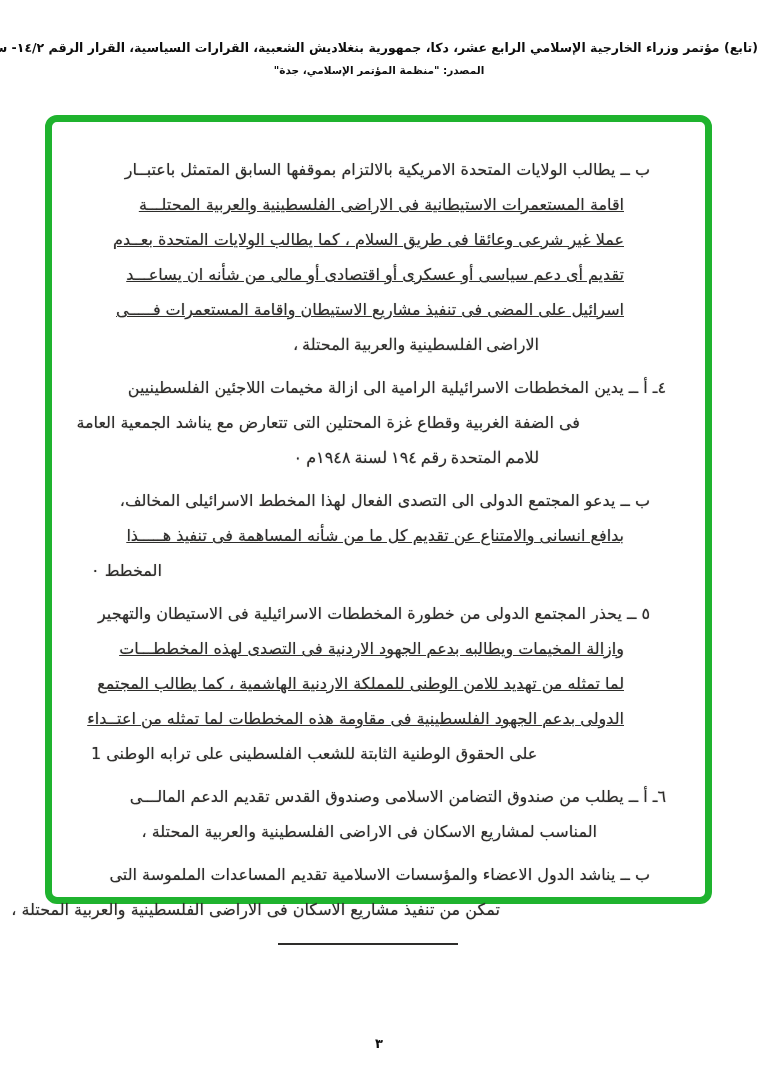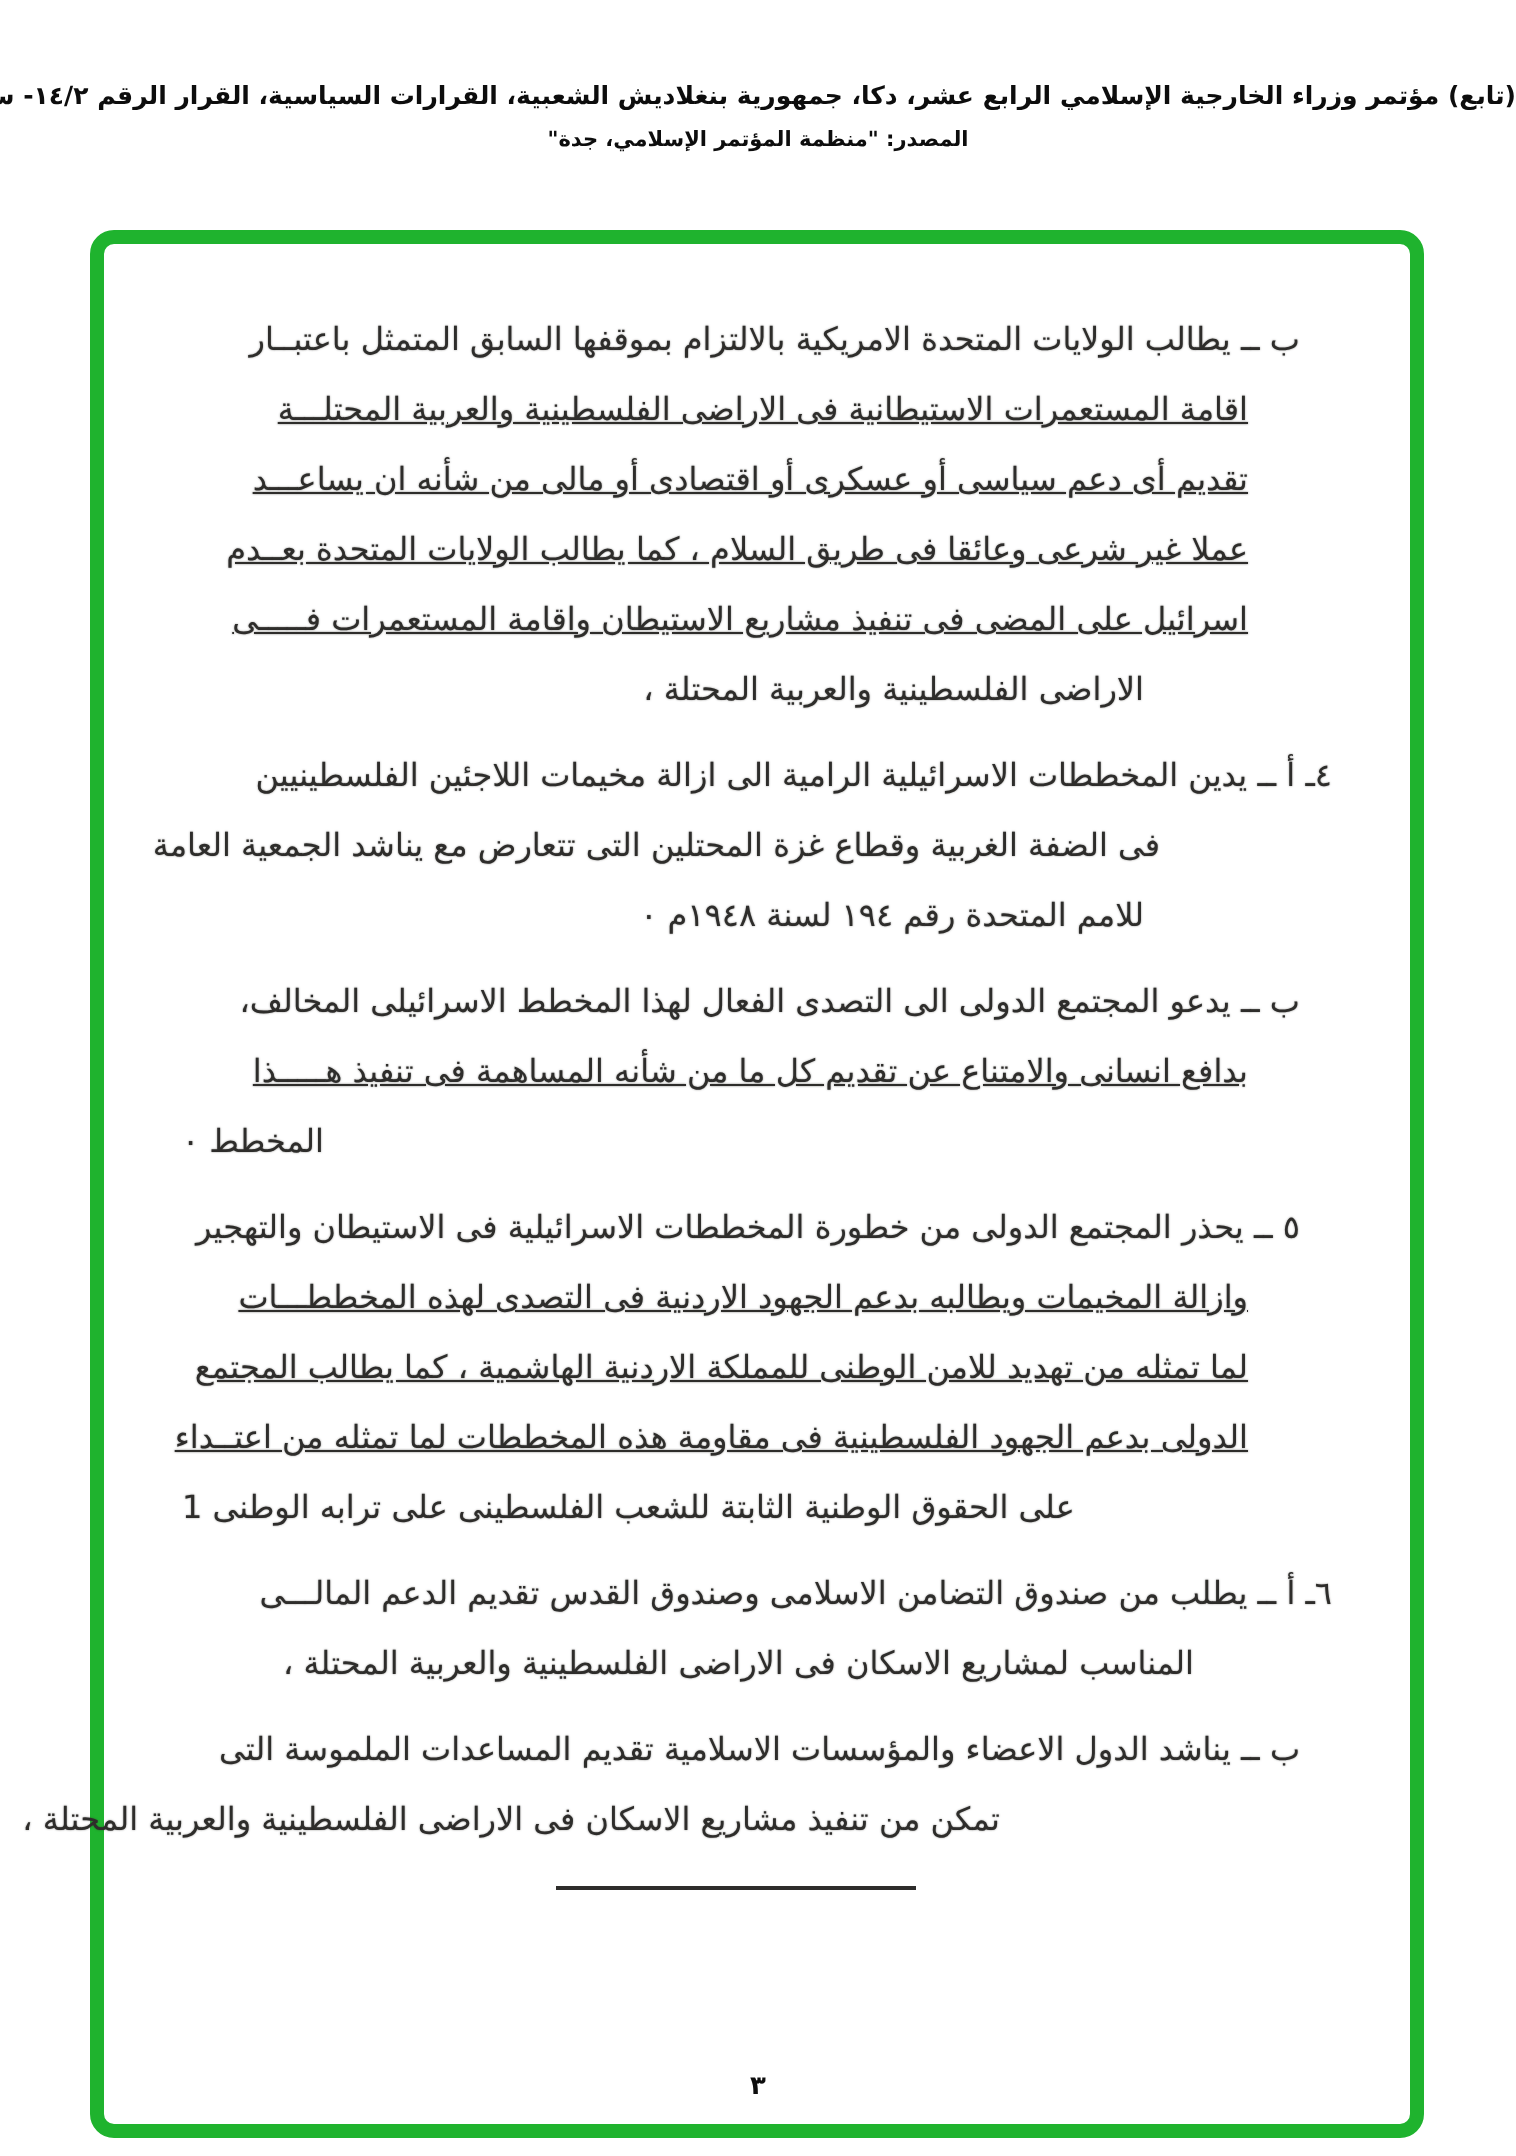--- a/index.html
+++ b/index.html
@@ -25,21 +25,21 @@
   }
   .header-line2 {
     margin-top: 9px;
     font-size: 10.5px;
     font-weight: 700;
     white-space: nowrap;
   }
   .frame {
     position: absolute;
     left: 45px; top: 115px;
-    width: 667px; height: 954px;
+    width: 667px; height: 789px;
     box-sizing: border-box;
     border: 7px solid #0ea5e9;
     border-radius: 12px;
     background: #ffffff;
   }
   .content {
     position: absolute;
     top: 30px; left: 33px; right: 55px;
     direction: rtl;
     color: #2e2d2b;
@@ -52,21 +52,21 @@
     line-height: 35px;
     white-space: nowrap;
     text-align: right;
     overflow: visible;
   }
   .l-first  { margin-right: 0; }
   .l-cont   { margin-right: 26px; text-decoration: underline; }
   .l-hang   { margin-right: -16px; }
   .l-ind70  { margin-right: 70px; }
   .l-ind150 { margin-right: 150px; }
-  .l-ind185 { margin-right: 78px; }
+  .l-ind185 { margin-right: 111px; font-family: Liberation Serif, serif; }
   .l-ind75  { margin-right: 53px; }
   .l-left   { text-align: left; margin-left: 6px; }
   .divider {
     margin: 16px auto 0 auto;
     width: 180px;
     height: 0;
     border-top: 2px solid #2e2d2b;
   }
   .pagenum {
     position: absolute;
@@ -85,22 +85,22 @@
   <div class="header-line1">(تابع) مؤتمر وزراء الخارجية الإسلامي الرابع عشر، دكا، جمهورية بنغلاديش الشعبية، القرارات السياسية، القرار الرقم ١٤/٢- س</div>
   <div class="header-line2">المصدر:  "منظمة المؤتمر الإسلامي، جدة"</div>
 </div>
 
 <div class="frame" style="border-color: rgb(31, 179, 46);">
   <div class="content">
 
     <div class="para">
       <div class="line l-first">ب ــ يطالب الولايات المتحدة الامريكية بالالتزام بموقفها السابق المتمثل باعتبــار</div>
       <div class="line l-cont">اقامة المستعمرات الاستيطانية فى الاراضى الفلسطينية والعربية المحتلـــة</div>
+      <div class="line l-cont">عملا غير شرعى وعائقا فى طريق السلام ، كما يطالب الولايات المتحدة بعــدم</div>
       <div class="line l-cont">تقديم أى دعم سياسى أو عسكرى أو اقتصادى أو مالى من شأنه ان يساعـــد</div>
-      <div class="line l-cont">عملا غير شرعى وعائقا فى طريق السلام ، كما يطالب الولايات المتحدة بعــدم</div>
       <div class="line l-cont">اسرائيل على المضى فى تنفيذ مشاريع الاستيطان واقامة المستعمرات فـــــى</div>
       <div class="line l-ind185">الاراضى الفلسطينية والعربية المحتلة ،</div>
     </div>
 
     <div class="para">
       <div class="line l-hang">٤ـ أ ــ يدين المخططات الاسرائيلية الرامية الى ازالة مخيمات اللاجئين الفلسطينيين</div>
       <div class="line l-ind70">فى الضفة الغربية وقطاع غزة المحتلين التى تتعارض مع يناشد الجمعية العامة</div>
       <div class="line l-ind185">للامم المتحدة رقم ١٩٤ لسنة ١٩٤٨م ٠</div>
     </div>
 

